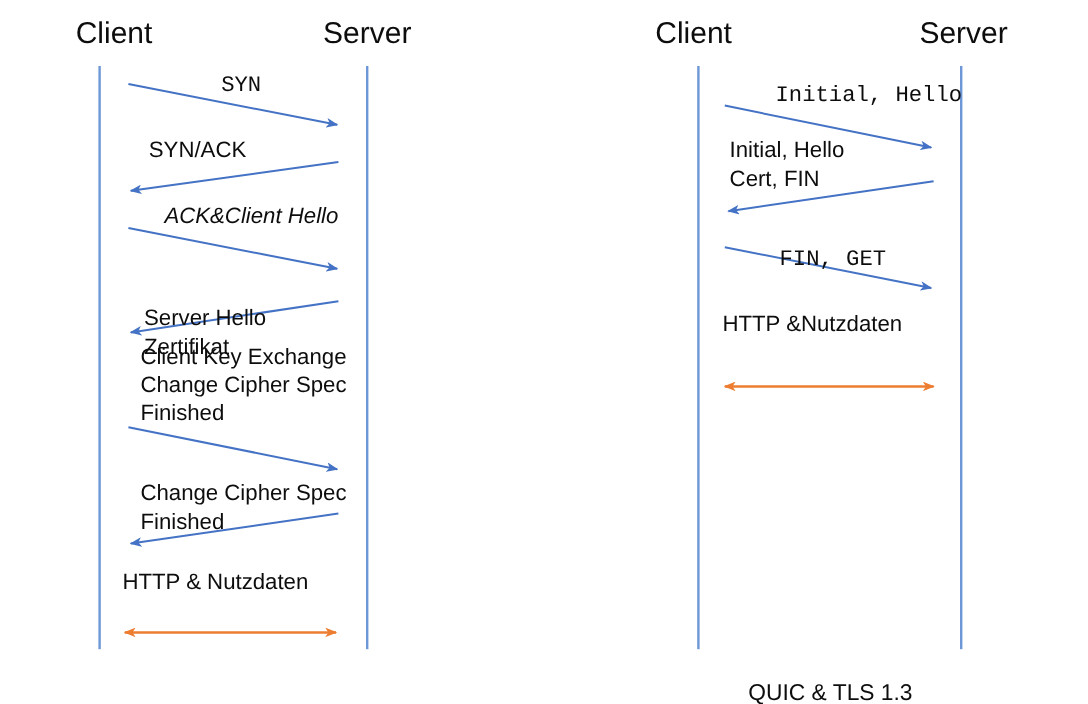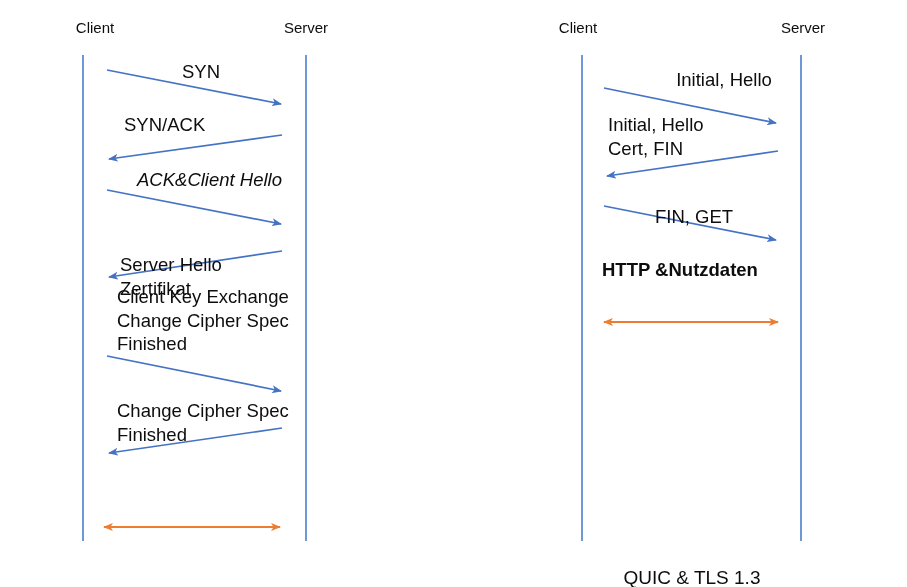--- a/index.html
+++ b/index.html
@@ -12,41 +12,42 @@
     position: relative;
     width: 907px;
     height: 587px;
     background: #ffffff;
     overflow: hidden;
     font-family: "Liberation Sans", sans-serif;
     color: #000000;
   }
   .actor-label {
     position: absolute;
-    font-size: 15px;
+    font-size: 25px;
     line-height: 22px;
     color: #0d0d0d;
     white-space: nowrap;
     transform: translateX(-50%);
   }
   .lifeline {
     position: absolute;
     width: 2px;
     background: #6d97d6;
   }
   .msg-label {
     position: absolute;
     font-size: 18.5px;
     line-height: 23.5px;
     color: #0d0d0d;
     white-space: pre;
   }
   .msg-label.center {
     transform: translateX(-50%);
     text-align: right;
+    font-family: Liberation Mono, monospace;
   }
   .caption {
     position: absolute;
     font-size: 19px;
     line-height: 23px;
     color: #0d0d0d;
     white-space: nowrap;
     transform: translateX(-50%);
     text-align: center;
   }
@@ -115,32 +116,33 @@
   <div class="msg-label" style="left:120px; top:219px;margin-top:34px;">Server Hello
 Zertifikat</div>
 
   <div class="msg-label" style="left:117px; top:285px;">Client Key Exchange
 Change Cipher Spec
 Finished</div>
 
   <div class="msg-label" style="left:117px; top:399px;">Change Cipher Spec
 Finished</div>
 
+  <div class="msg-label" style="left:102px; top:473px;">HTTP &amp; Nutzdaten</div>
 
 
   <div class="actor-label" style="left:578px; top:17px;">Client</div>
   <div class="actor-label" style="left:803px; top:17px;">Server</div>
 
   <div class="lifeline" style="left:581px; top:55px; height:486px;"></div>
   <div class="lifeline" style="left:800px; top:55px; height:486px;"></div>
 
   <div class="msg-label center" style="left:724px; top:68px;">Initial, Hello</div>
 
   <div class="msg-label" style="left:608px; top:113px;">Initial, Hello
 Cert, FIN</div>
 
   <div class="msg-label center" style="left:694px; top:192px;margin-top:13px;">FIN, GET</div>
 
-  <div class="msg-label" style="left:602px; top:258px;font-weight:bold;">HTTP &amp;Nutzdaten</div>
+  <div class="msg-label" style="left:602px; top:258px;">HTTP &amp;Nutzdaten</div>
 
   <div class="caption" style="left:692px; top:566px;">QUIC &amp; TLS 1.3</div>
 
 </div>
 
 </body></html>

